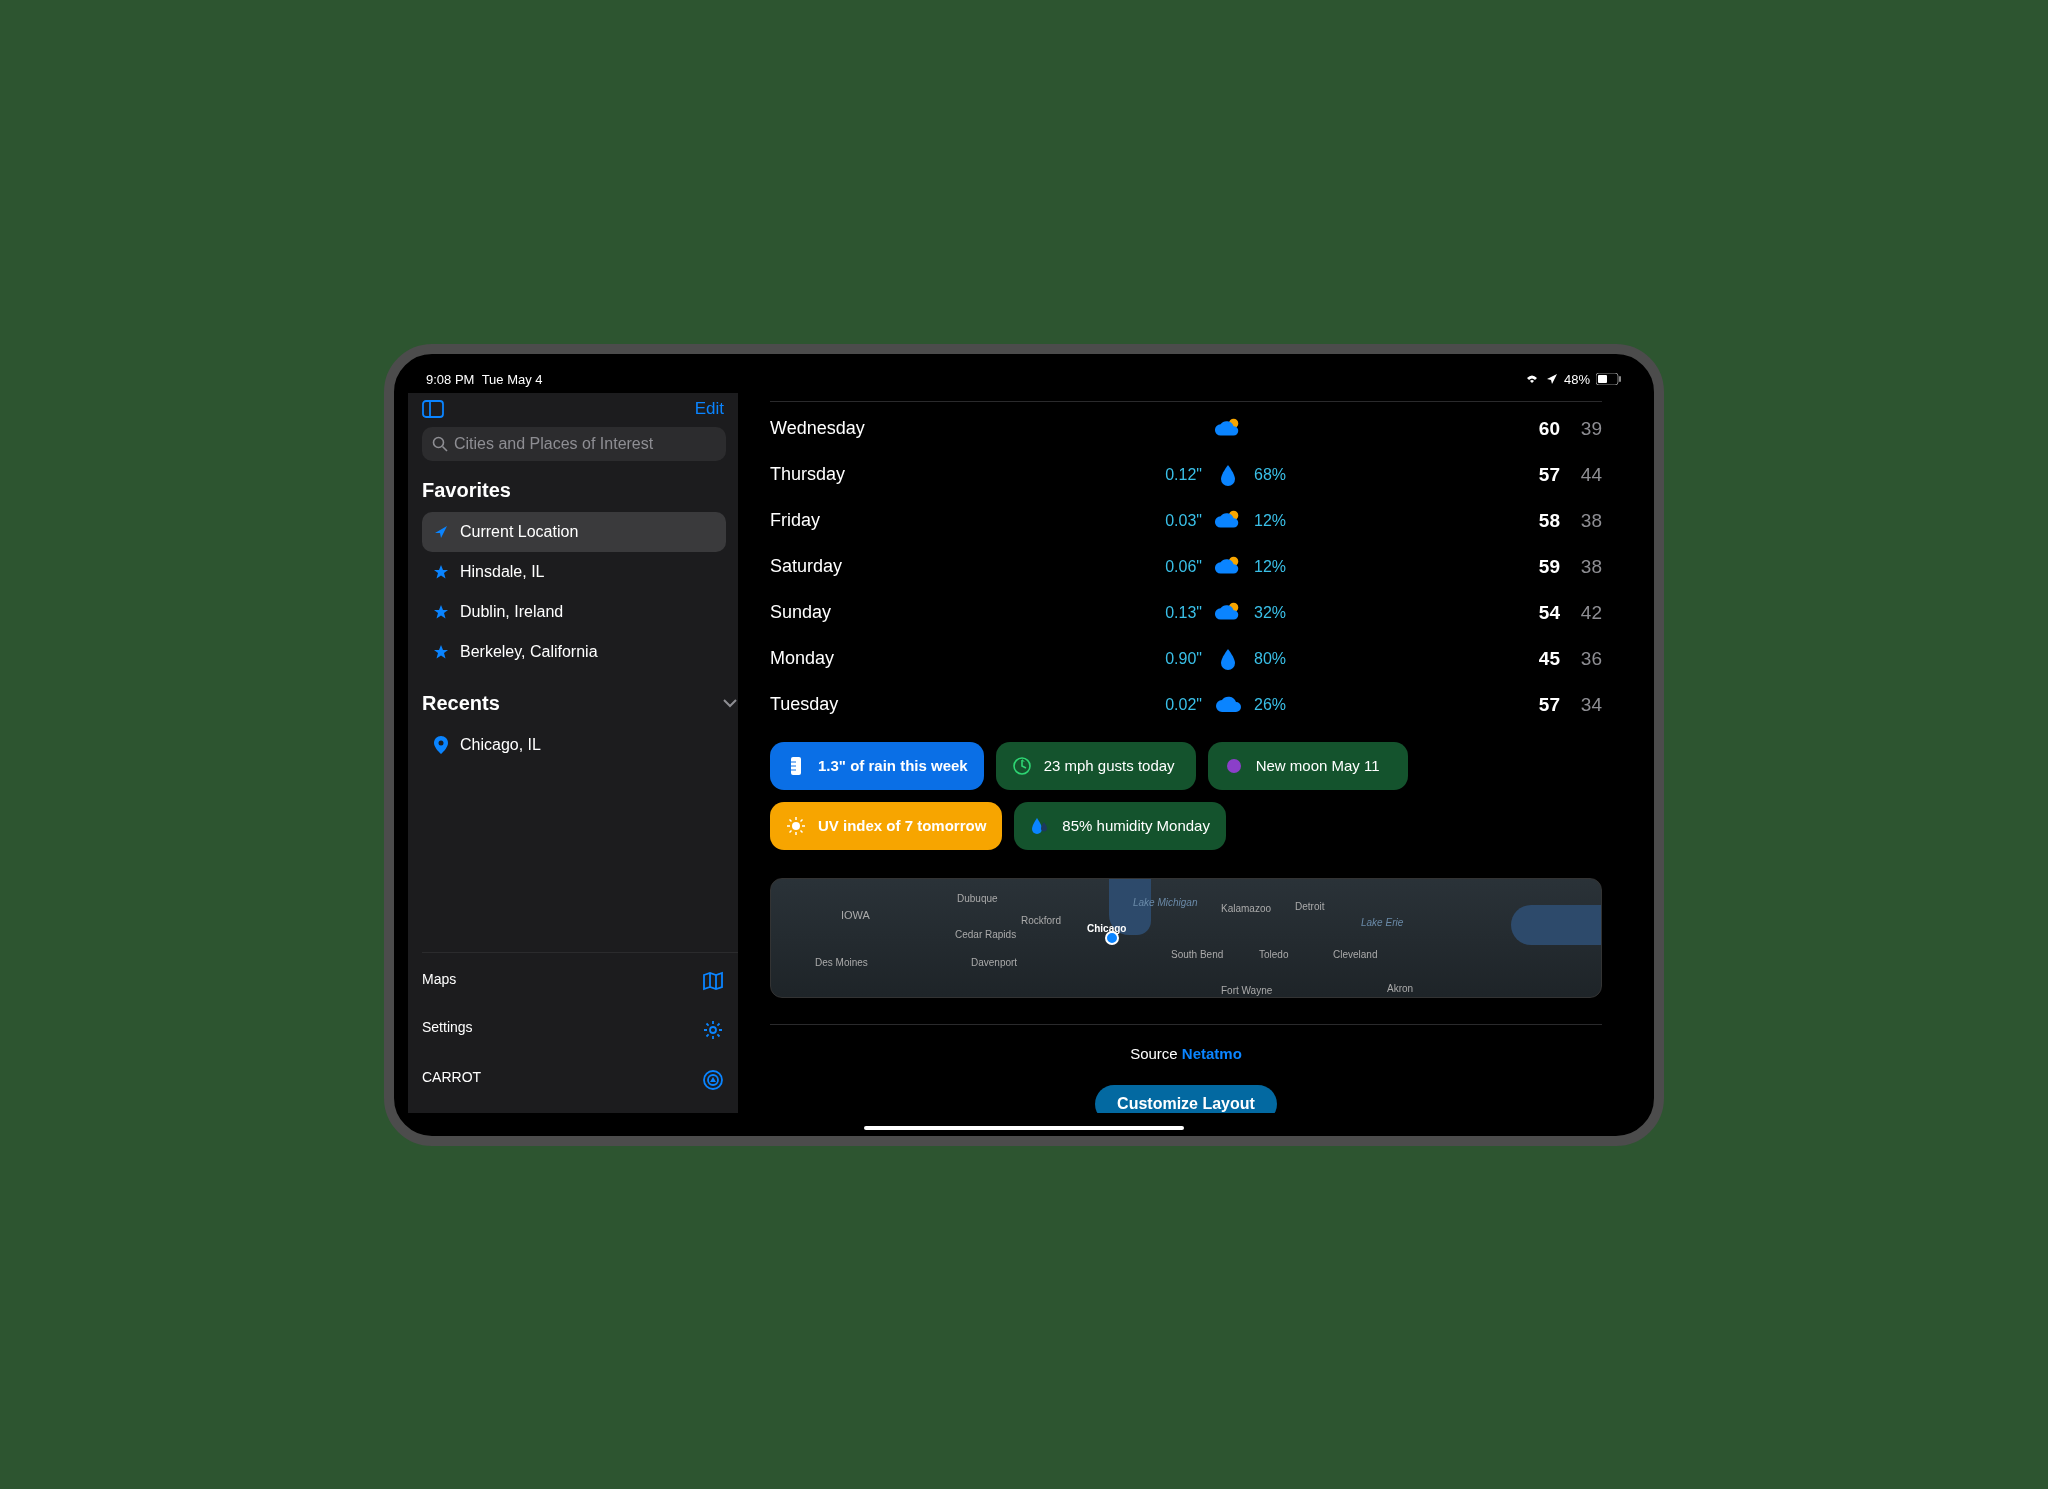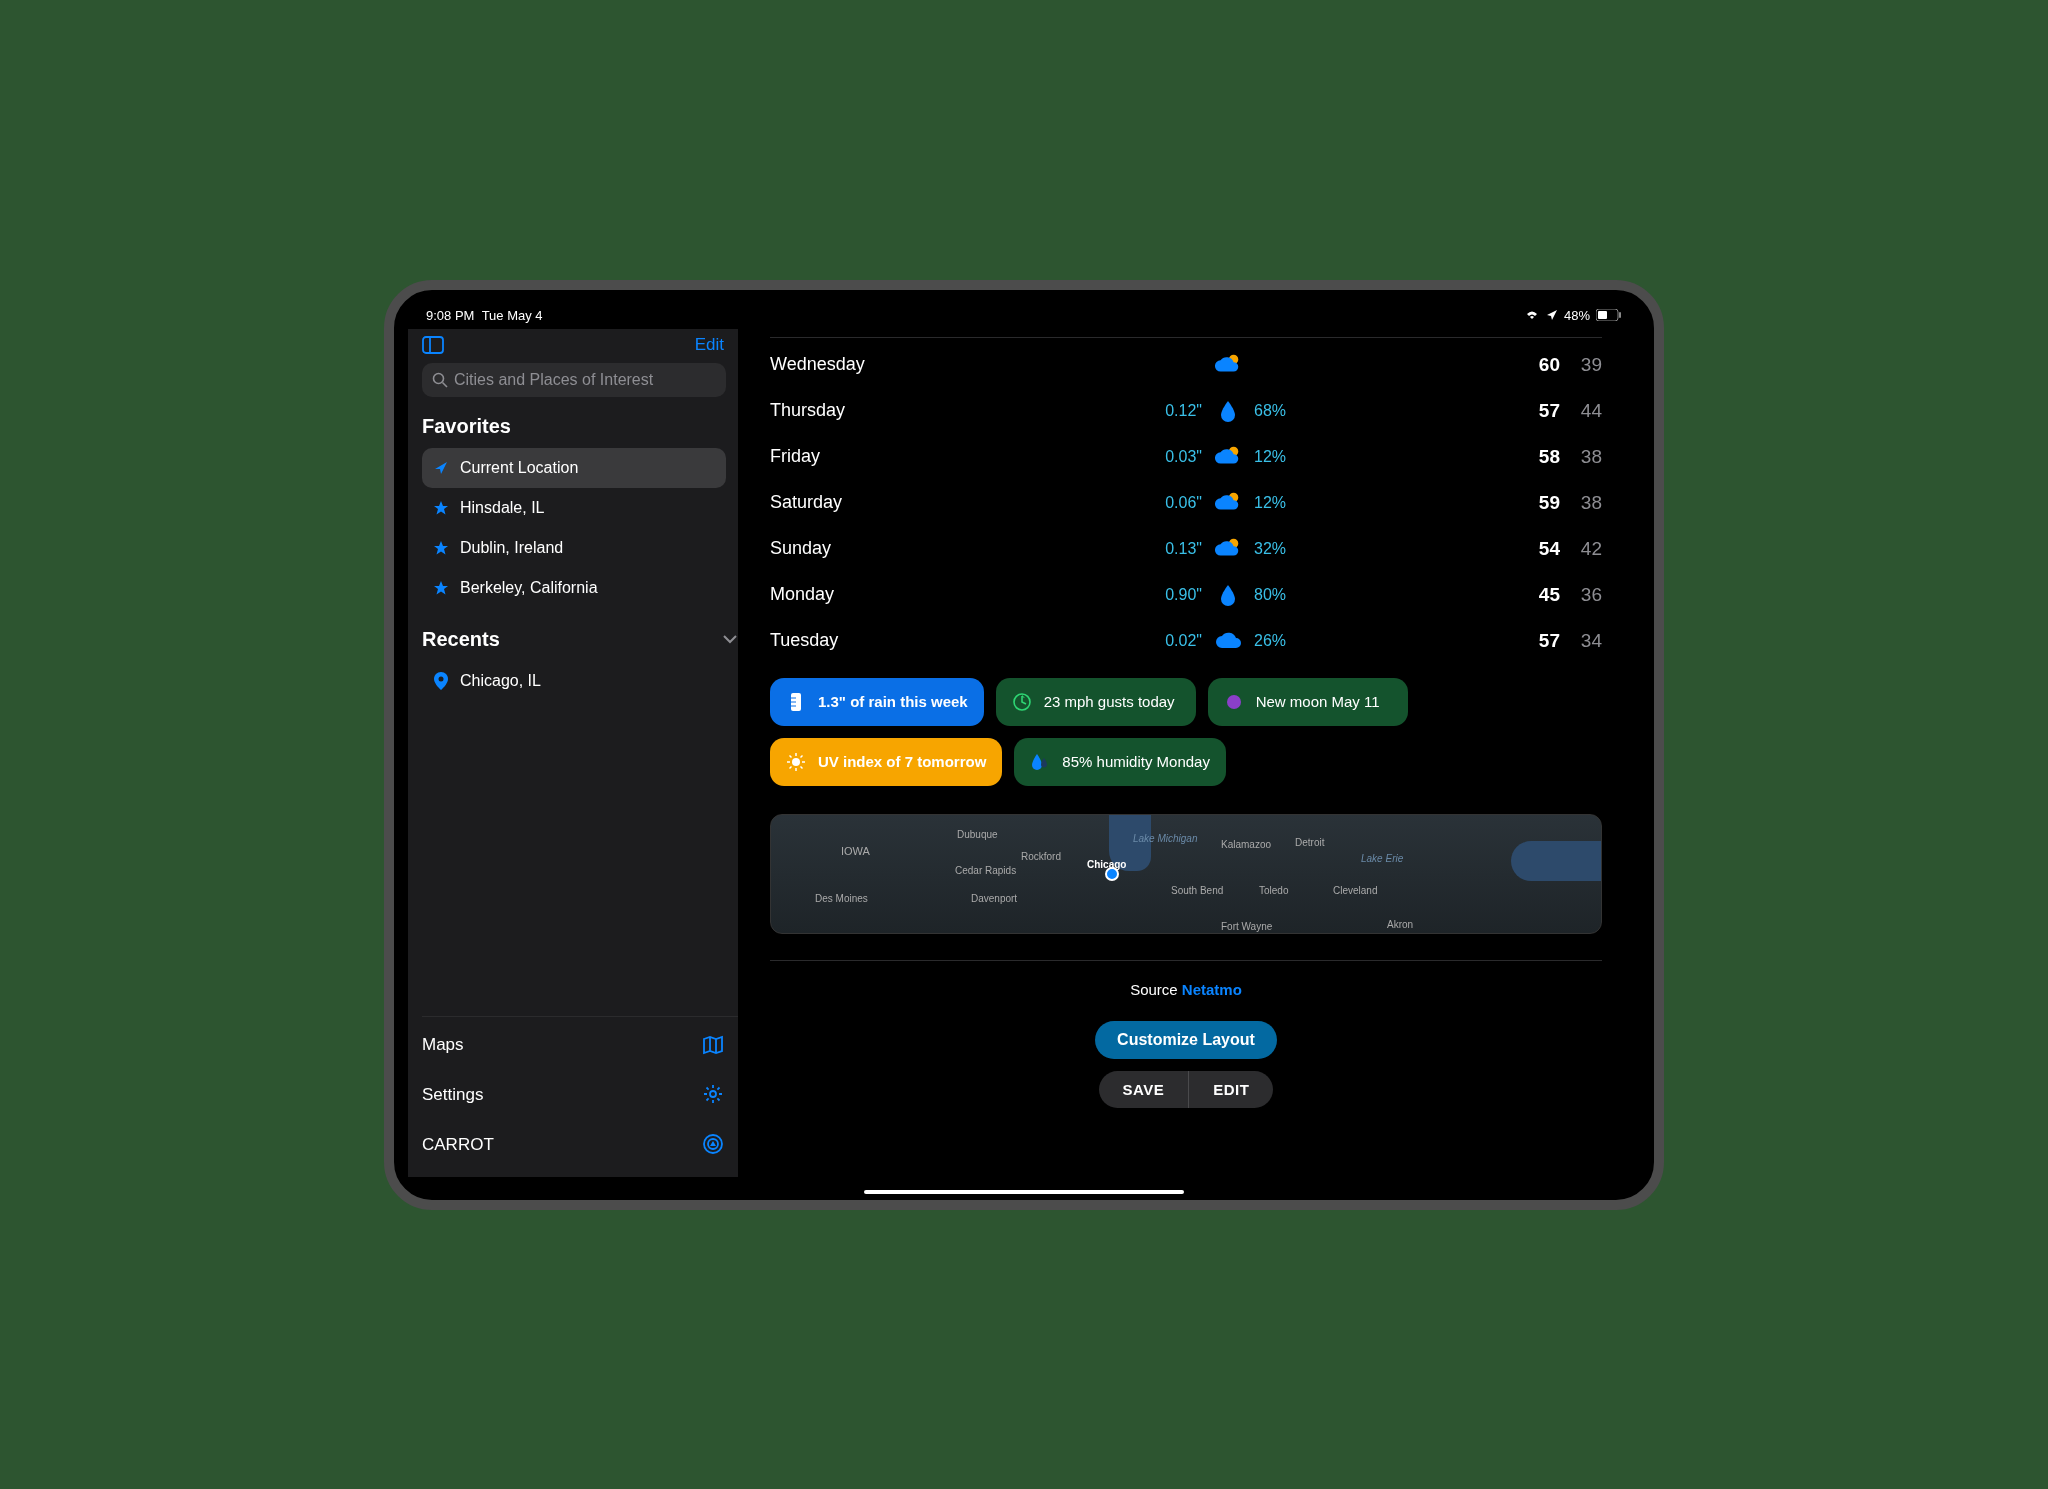--- a/index.html
+++ b/index.html
@@ -1,36 +1,36 @@
 <!DOCTYPE html>
 <html><head>
 <meta charset="utf-8">
 <style>
 * { margin: 0; padding: 0; box-sizing: border-box; font-family: -apple-system, BlinkMacSystemFont, "Segoe UI", Helvetica, Arial, sans-serif; }
 body { background: #2d5530; display: flex; justify-content: center; align-items: center; min-height: 100vh; padding: 20px; }
-.device { width: 1280px; height: 930px; background: #000; border-radius: 48px; border: 10px solid #4c4c4c; padding: 18px 28px; position: relative; overflow: hidden; }
+.device { width: 1280px; height: 802px; background: #000; border-radius: 48px; border: 10px solid #4c4c4c; padding: 18px 28px; position: relative; overflow: hidden; }
 .status-bar { display: flex; justify-content: space-between; align-items: center; color: #fff; font-size: 13px; padding: 0 4px 6px; }
 .status-right { display: flex; align-items: center; gap: 6px; }
 .content { display: flex; height: calc(100% - 26px); }
 .sidebar { width: 330px; background: #1c1c1e; border-radius: 0; display: flex; flex-direction: column; margin-left: -14px; padding-left: 14px; }
 .sidebar-top { display: flex; justify-content: space-between; align-items: center; padding: 6px 14px 8px 0; }
 .sidebar-icon-btn { color: #0a84ff; font-size: 20px; background: none; border: none; cursor: pointer; }
 .edit-btn { color: #0a84ff; font-size: 17px; background: none; border: none; cursor: pointer; }
 .search-box { margin: 0 12px 14px 0; background: #2c2c2e; border-radius: 10px; display: flex; align-items: center; padding: 8px 10px; gap: 6px; }
 .search-box svg { flex-shrink: 0; }
 .search-input { background: none; border: none; color: #8e8e93; font-size: 16px; outline: none; flex: 1; }
 .search-input::placeholder { color: #8e8e93; }
 .section-header { color: #fff; font-size: 20px; font-weight: 700; padding: 4px 0 10px; display: flex; justify-content: space-between; align-items: center; }
 .chevron { color: #8e8e93; }
 .loc-item { display: flex; align-items: center; gap: 10px; padding: 11px 10px; border-radius: 10px; margin-right: 12px; color: #fff; font-size: 16px; cursor: pointer; }
 .loc-item.active { background: #3a3a3c; }
 .loc-icon { width: 18px; display: inline-flex; justify-content: center; }
 .sidebar-scroll { flex: 1; overflow-y: auto; }
 .bottom-nav { border-top: 1px solid #2b2b2d; padding-top: 4px; padding-bottom: 8px; }
-.nav-item { display: flex; justify-content: space-between; align-items: flex-end; padding: 14px 14px 14px 0; color: #fff; font-size: 17px; cursor: pointer; }
+.nav-item { display: flex; justify-content: space-between; align-items: flex-start; padding: 14px 14px 14px 0; color: #fff; font-size: 14px; cursor: pointer; }
 .nav-icon { color: #0a84ff; }
 .main { flex: 1; background: #000; padding: 8px 24px 8px 32px; overflow-y: auto; color: #fff; }
 .divider { border: none; border-top: 1px solid #2a2a2c; margin-bottom: 4px; }
 .forecast-row { display: grid; grid-template-columns: 200px 1fr 80px 42px; align-items: center; padding: 9px 0; font-size: 18px; }
 .day-name { color: #fff; }
 .precip-block { display: flex; align-items: center; justify-content: center; gap: 12px; }
 .precip-amt { color: #3ac0e8; font-size: 16px; width: 50px; text-align: right; }
 .wicon { width: 28px; height: 28px; display: inline-flex; align-items: center; justify-content: center; }
 .precip-pct { color: #3ac0e8; font-size: 16px; width: 44px; text-align: left; }
 .hi { color: #fff; font-weight: 700; text-align: right; font-size: 19px; }

